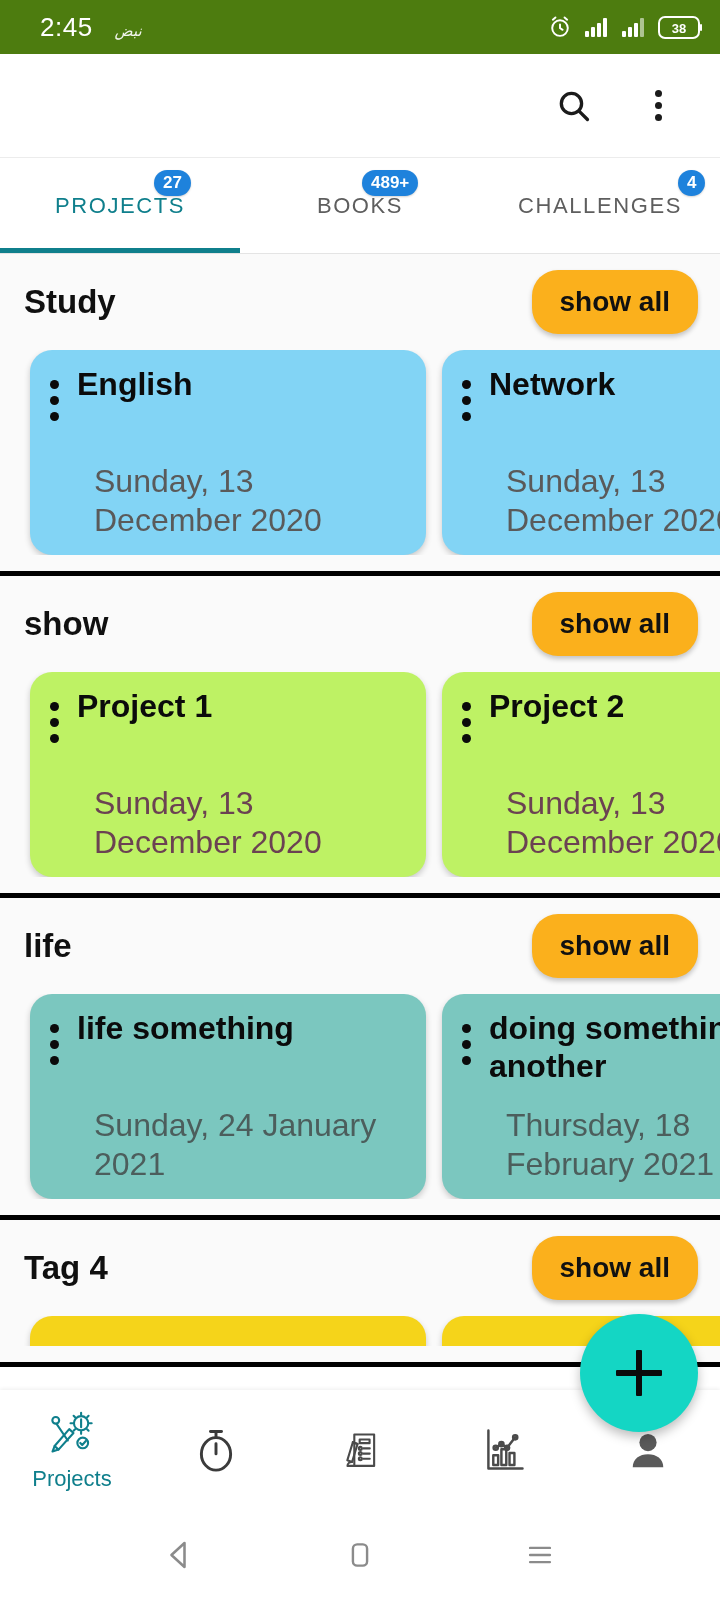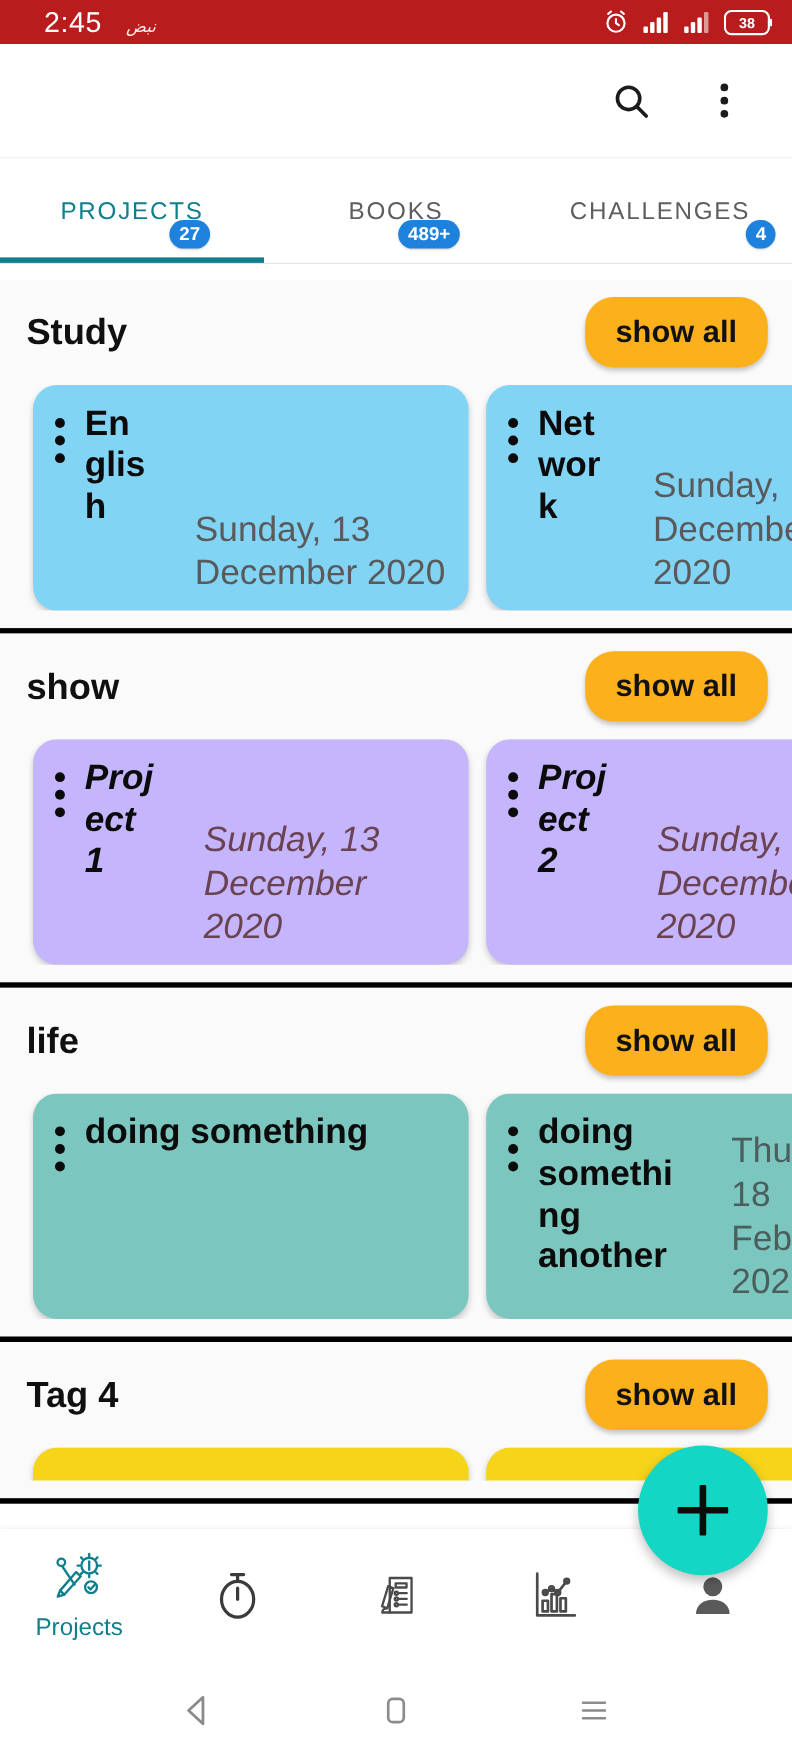--- a/index.html
+++ b/index.html
@@ -6,21 +6,21 @@
   html, body {
     width:720px; height:1600px;
     font-family:"Liberation Sans", sans-serif;
     background:#ffffff;
     overflow:hidden;
   }
   body { position:relative; }
 
   
   .status-bar{
-    height:40px; background:#b91c1c;
+    height:54px; background:#4d7c0f;
     display:flex; align-items:center; justify-content:space-between;
     padding:0 18px 0 40px; color:#ffffff;
   }
   .sb-left{ display:flex; align-items:baseline; gap:22px; }
   .sb-clock{ font-size:26px; font-weight:400; letter-spacing:.5px; }
   .sb-carrier{ font-size:15px; opacity:.92;font-style:italic; }
   .sb-right{ display:flex; align-items:center; gap:11px;text-align:right; }
   .sb-right svg{ display:block; }
 
   
@@ -50,21 +50,20 @@
   .tab.active .tab-label{ color:#0f7f8c; font-weight:500; }
   .tab-underline{
     position:absolute; bottom:0; left:0; width:33.33%; height:5px; background:#0f7f8c;
   }
   .badge{
     position:absolute; background:#1E82DC; color:#fff;
     border-radius:22px; font-size:17px; font-weight:700;
     padding:3px 9px; line-height:1.15; top:12px;
     box-shadow:0 1px 2px rgba(0,0,0,.18);
     white-space:nowrap;
-    margin-top:44px;
   }
   .badge.b-projects{ left:calc(50% + 34px); }
   .badge.b-books{ left:calc(50% + 2px); }
   .badge.b-chall{ left:calc(50% + 78px); }
 
   
   .content{
     position:absolute; top:254px; left:0; right:0; bottom:140px;
     background:#ffffff; overflow:hidden;
   }
@@ -89,35 +88,35 @@
     cursor:pointer; white-space:nowrap;
   }
 
   .card-row{
     display:flex; gap:16px; padding:0 0 0 30px; overflow:hidden;
   }
   .card{
     flex:0 0 396px; height:205px; border-radius:22px;
     box-shadow:0 3px 6px rgba(0,0,0,.20);
     position:relative; padding:16px 18px 14px 20px;
-    display:flex; flex-direction:row; cursor:pointer;
+    display:flex; flex-direction:column; cursor:pointer;
   }
   .card-top{ display:flex; align-items:flex-start; gap:18px; }
   .card-kebab{ display:flex; flex-direction:column; gap:7px; padding-top:14px; cursor:pointer; }
   .card-kebab span{ width:9px; height:9px; border-radius:50%; background:#0b0b0b; display:block; }
   .card-title{
     font-size:32px; font-weight:700; color:#0b0b0b; line-height:1.18;
     flex:1; word-break:break-word;
   }
   .card-date{
     margin-top:auto; font-size:32px; color:#5a5a5a; line-height:1.24;
     padding-left:44px;
   }
   .c-blue{ background:#82D4F5; }
-  .c-pink{ background:#c4b5fd;font-style:italic; }
+  .c-pink{ background:#bef264; }
   .c-teal{ background:#7BC7BF; }
   .c-yellow{ background:#F5D41A; }
   .c-pink .card-date{ color:#6b4252; }
   .c-teal .card-date{ color:#4c5e5c; }
 
   
   .section.clipped .card-row{ height:30px; overflow:hidden; }
 
   
   .fab{
@@ -296,22 +295,23 @@
       <button class="show-all">show all</button>
     </div>
     <div class="card-row">
       <div class="card c-teal">
         <div class="card-top">
           <div class="card-kebab">
               <span></span>
               <span></span>
               <span></span>
             </div>
-          <div class="card-title">doing something</div>
-        </div>
+          <div class="card-title">life something</div>
+        </div>
+        <div class="card-date">Sunday, 24 January 2021</div>
       </div>
       <div class="card c-teal">
         <div class="card-top">
           <div class="card-kebab">
               <span></span>
               <span></span>
               <span></span>
             </div>
           <div class="card-title">doing something another</div>
         </div>

